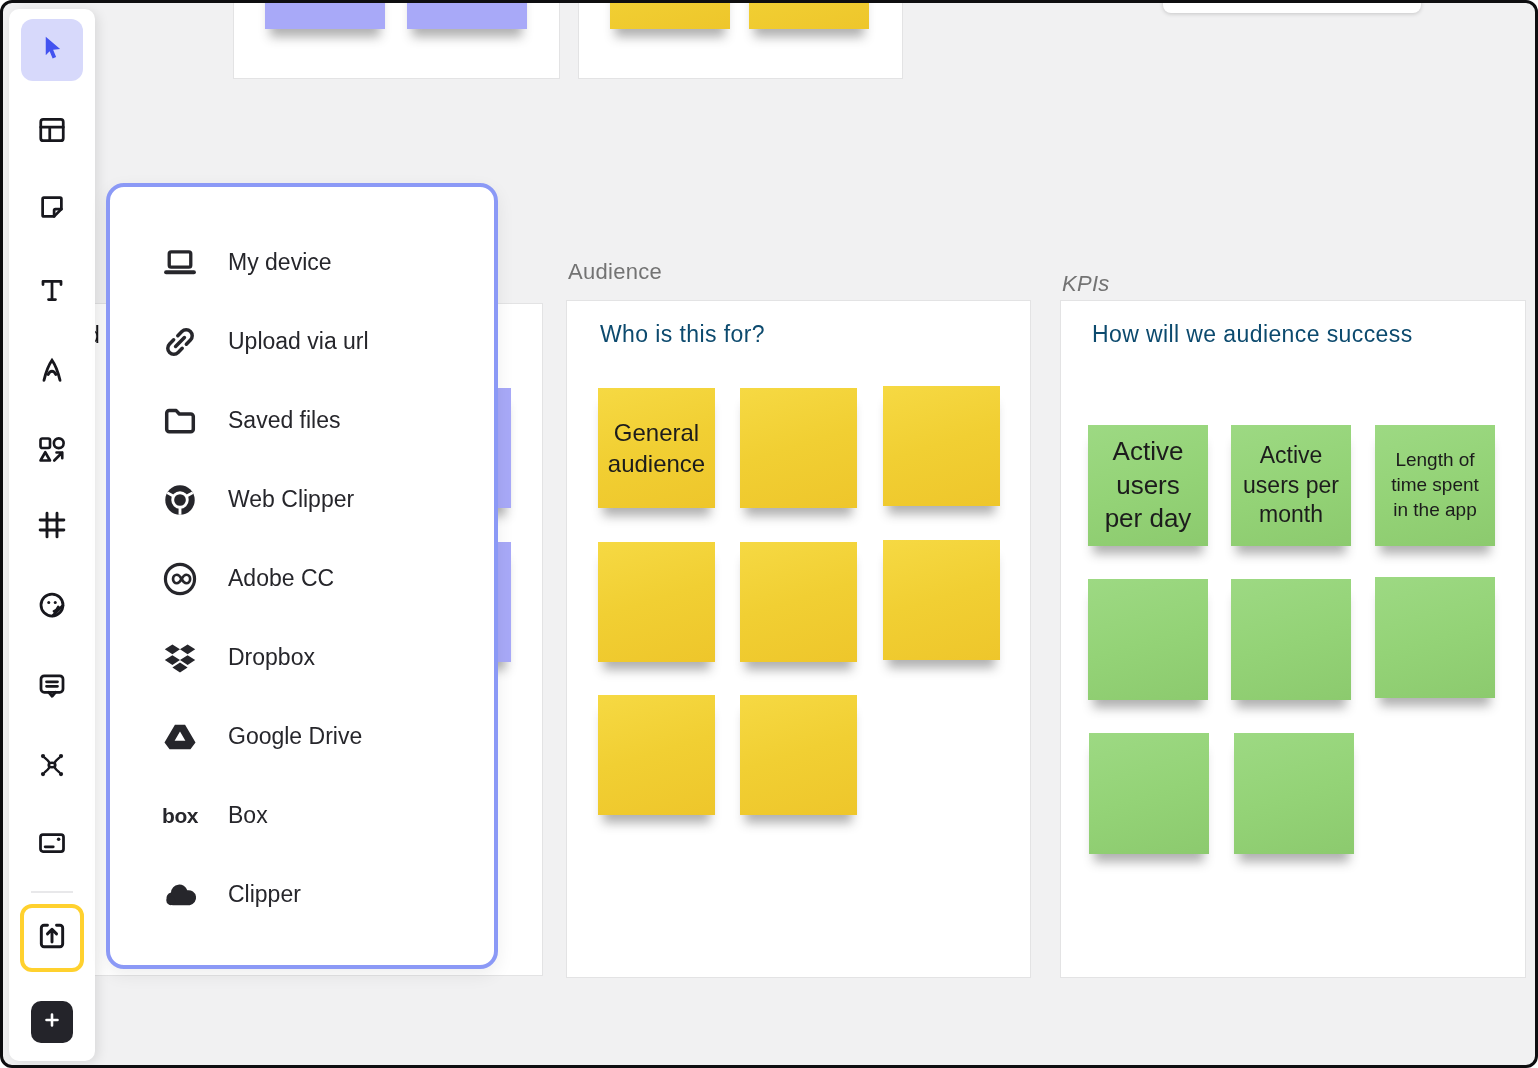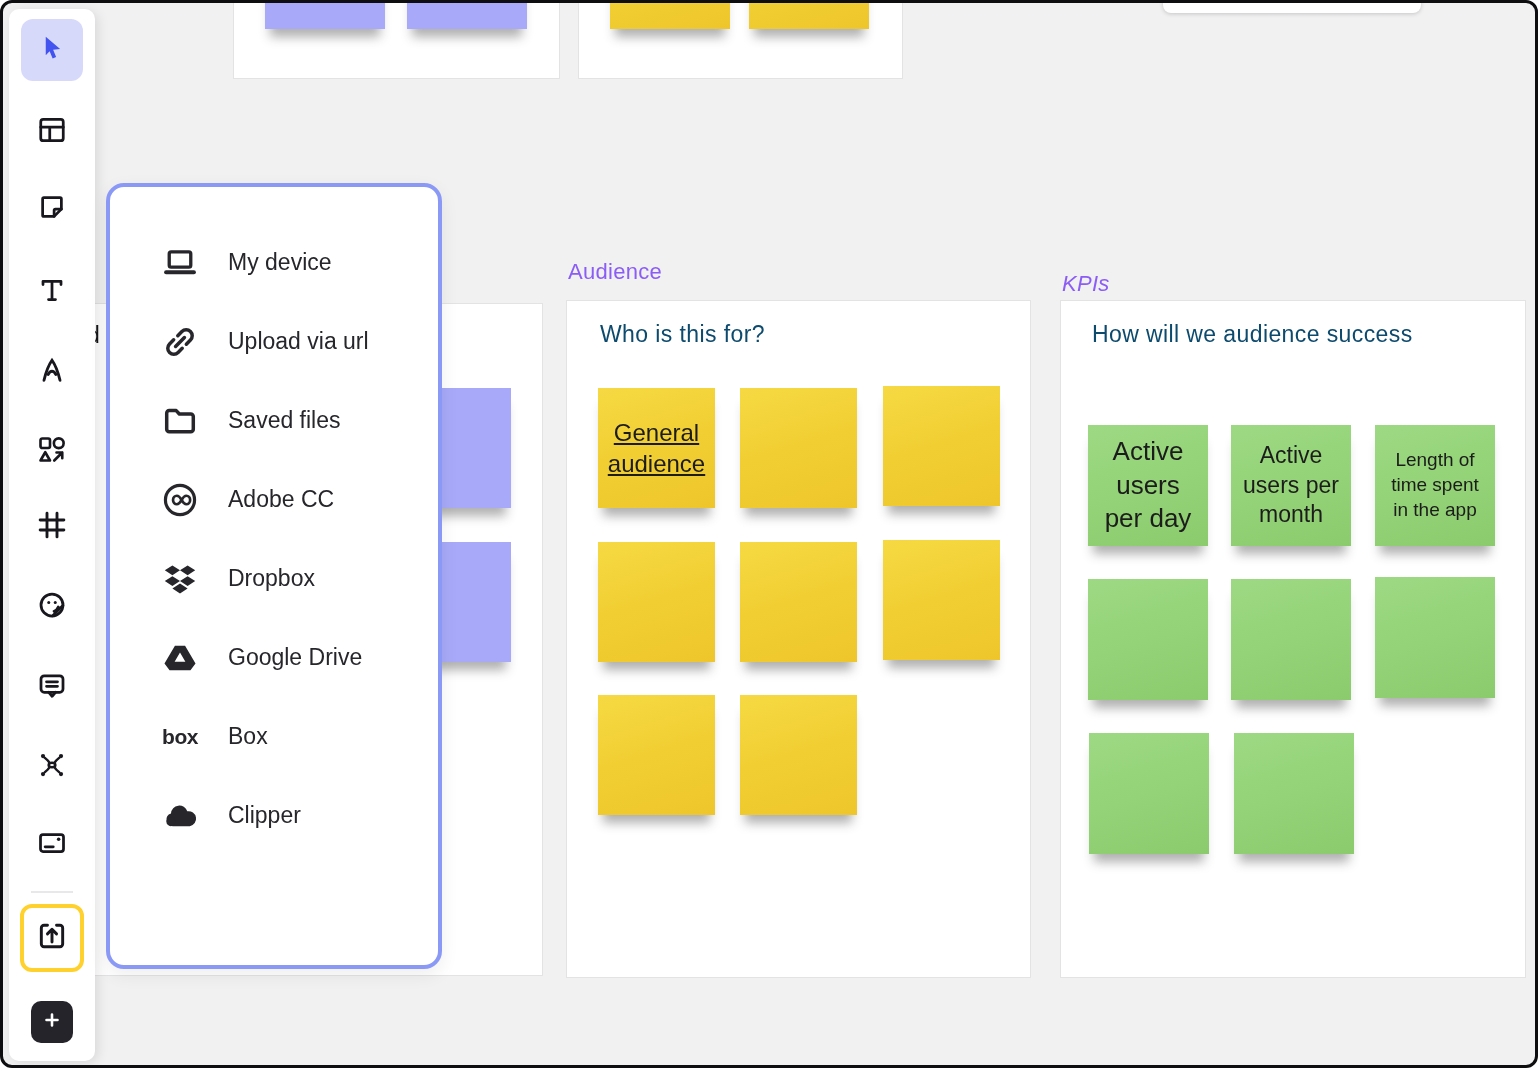--- a/index.html
+++ b/index.html
@@ -3,29 +3,29 @@
 <meta charset="utf-8">
 <style>
   html,body{margin:0;padding:0;background:#fff;}
   .screen{
     position:relative;width:1538px;height:1068px;box-sizing:border-box;
     background:#f1f1f2;border:3px solid #0e0e10;border-radius:12px;overflow:hidden;
     font-family:"Liberation Sans", sans-serif;
   }
   
   .frame{position:absolute;background:#ffffff;border:1px solid #e3e3e4;box-sizing:border-box;}
-  .frame-label{position:absolute;font-size:22px;color:#8b5cf6;letter-spacing:.3px;z-index:2;}
+  .frame-label{position:absolute;font-size:22px;color:#737373;letter-spacing:.3px;z-index:2;}
   .frame-heading{position:absolute;font-size:23px;color:#0c4a6e;letter-spacing:.4px;z-index:2;}
   .sticky{
     position:absolute;width:117px;height:120px;z-index:2;box-sizing:border-box;
     display:flex;align-items:center;justify-content:center;text-align:center;
     padding:4px 8px;color:#1c1c1c;
     box-shadow:0 13px 10px -5px rgba(50,50,50,.38);
   }
-  .sticky.yellow{background:linear-gradient(163deg,#f6d943 0%,#f1cf33 48%,#eec62b 100%);text-decoration:underline;}
+  .sticky.yellow{background:linear-gradient(163deg,#f6d943 0%,#f1cf33 48%,#eec62b 100%);}
   .sticky.green {background:linear-gradient(163deg,#9dd983 0%,#94d377 50%,#8cca6e 100%);margin-top:37px;}
   .sticky.purple{background:#a8a9f8;}
   .sticky .sticky-text{line-height:1.3;}
   .heading-fragment{position:absolute;left:84px;top:319px;font-size:23px;color:#17171a;z-index:2;}
 
   
   .top-remnant{
     position:absolute;left:1160px;top:-8px;width:258px;height:18px;background:#fff;
     border-radius:8px;box-shadow:0 1px 4px rgba(0,0,0,.18);z-index:5;
   }
@@ -50,21 +50,21 @@
     border:4px solid #ffd12e;border-radius:12px;box-sizing:border-box;
     display:flex;align-items:center;justify-content:center;cursor:pointer;
   }
   .tool-plus{
     position:absolute;left:50%;transform:translateX(-50%);top:992px;width:42px;height:42px;
     background:#24242a;border-radius:10px;display:flex;align-items:center;justify-content:center;cursor:pointer;
   }
 
   
   .upload-menu{
-    position:absolute;left:103px;top:180px;width:336px;height:786px;box-sizing:border-box;
+    position:absolute;left:103px;top:180px;width:392px;height:786px;box-sizing:border-box;
     background:#fff;border:4px solid #8b99f6;border-radius:18px;z-index:40;
     box-shadow:0 6px 18px rgba(0,0,0,.07);padding-top:36px;
   }
   .menu-item{
     height:79px;display:flex;align-items:center;padding-left:50px;gap:28px;
     font-size:23px;color:#26262b;cursor:pointer;
   }
   .mi-icon{width:40px;height:38px;display:flex;align-items:center;justify-content:center;flex:0 0 40px;}
   .box-word{font-weight:700;font-size:21px;color:#26262b;letter-spacing:-.5px;}
 </style>
@@ -299,20 +299,30 @@
 
     <div class="menu-item">
       <span class="mi-icon">
         <svg width="38" height="38" viewBox="0 0 24 24" fill="none" stroke="#26262b" stroke-width="2.2" stroke-linejoin="round">
             <path d="M3.6 7a1.6 1.6 0 0 1 1.6-1.6h4.4l2 2.2h7.2A1.6 1.6 0 0 1 20.4 9.2v8a1.6 1.6 0 0 1-1.6 1.6H5.2A1.6 1.6 0 0 1 3.6 17.2z"></path>
           </svg>
       </span>
       <span class="mi-label">Saved files</span>
     </div>
 
+    <div class="menu-item">
+      <span class="mi-icon">
+        <svg width="38" height="38" viewBox="0 0 24 24">
+            <circle cx="12" cy="12" r="9.3" fill="#26262b"></circle>
+            <circle cx="12" cy="12" r="4.6" fill="none" stroke="#ffffff" stroke-width="1.8"></circle>
+            <path d="M16 9.7l4.1-2.35M8 9.7L3.9 7.35M12 16.6v4.7" stroke="#ffffff" stroke-width="1.8"></path>
+          </svg>
+      </span>
+      <span class="mi-label">Web Clipper</span>
+    </div>
 
     <div class="menu-item">
       <span class="mi-icon">
         <svg width="38" height="38" viewBox="0 0 24 24" fill="none" stroke="#26262b">
             <circle cx="12" cy="12" r="9.2" stroke-width="2"></circle>
             <path d="M7.6 12c0-1.6 1.1-2.7 2.4-2.7 1.6 0 2.4 1.6 3 2.7.6 1.1 1.4 2.7 3 2.7 1.3 0 2.4-1.1 2.4-2.7s-1.1-2.7-2.4-2.7c-1.6 0-2.4 1.6-3 2.7-.6 1.1-1.4 2.7-3 2.7-1.3 0-2.4-1.1-2.4-2.7z" stroke-width="1.7"></path>
           </svg>
       </span>
       <span class="mi-label">Adobe CC</span>
     </div>

